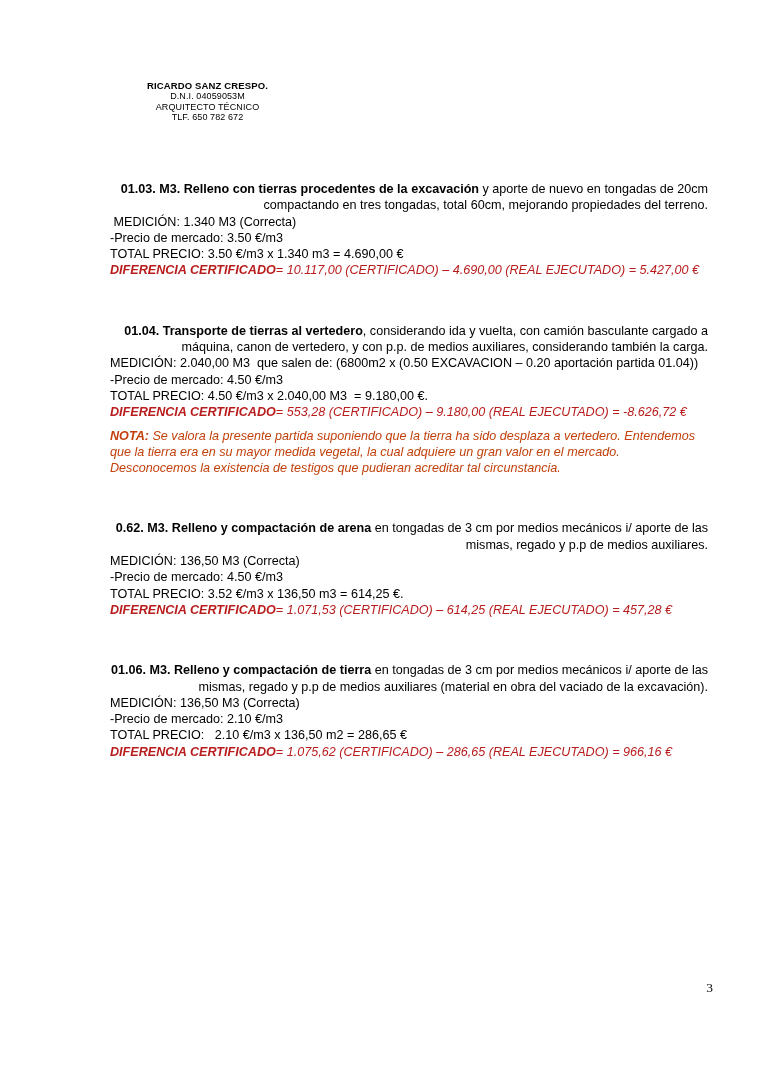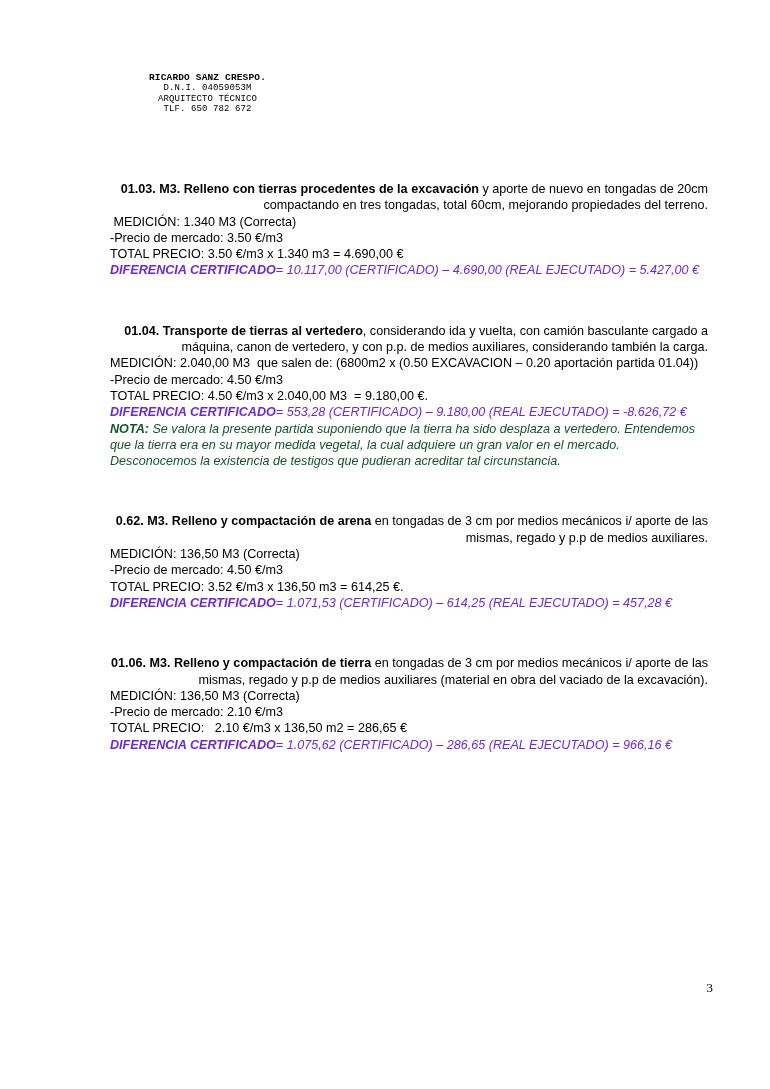--- a/index.html
+++ b/index.html
@@ -20,25 +20,24 @@
     position: relative;
     width: 770px;
     height: 1089px;
     box-sizing: border-box;
   }
 
   
   .letterhead {
     position: absolute;
     left: 110px;
-    top: 72px;
+    top: 80px;
     width: 195px;
     text-align: center;
     line-height: 1.18;
-    font-family: Liberation Mono, monospace;
   }
   .letterhead .lh-name {
     font-size: 9.5px;
     font-weight: bold;
     letter-spacing: 0.15px;
   }
   .letterhead .lh-line {
     font-size: 9px;
     font-weight: normal;
     letter-spacing: 0.1px;
@@ -75,40 +74,41 @@
     font-weight: normal;
   }
 
   .line {
     font-size: 12.6px;
     line-height: 16.3px;
     white-space: pre-wrap;
   }
 
   .diff {
-    color: #6d28d9;
+    color: #b91c1c;
     font-style: italic;
     font-size: 12.6px;
     line-height: 16.3px;
   }
   .diff .diff-label {
     font-weight: bold;
     font-style: italic;
   }
   .diff .diff-body {
     font-weight: normal;
     font-style: italic;
   }
 
   .note {
     font-size: 12.6px;
     line-height: 16.3px;
     font-style: italic;
-    color: #14532d;
+    color: #c2410c;
     text-align: left;
+    margin-top: 7px;
   }
   .note .note-label {
     font-weight: bold;
     font-style: italic;
   }
   .note .note-body {
     font-weight: normal;
     font-style: italic;
   }
 

